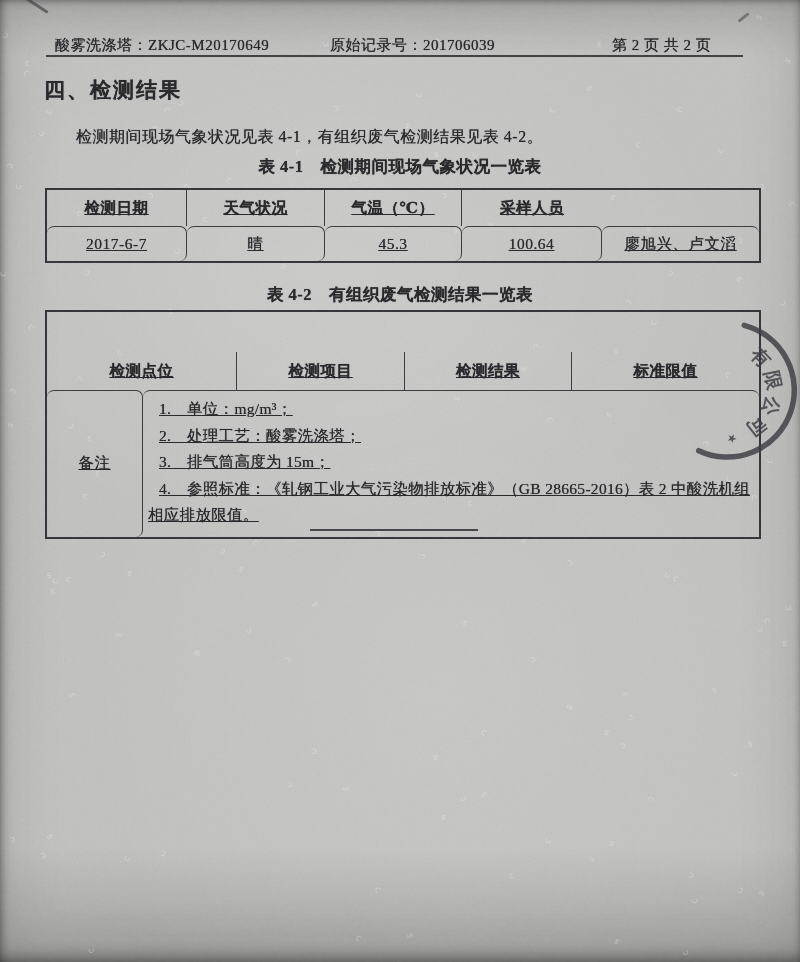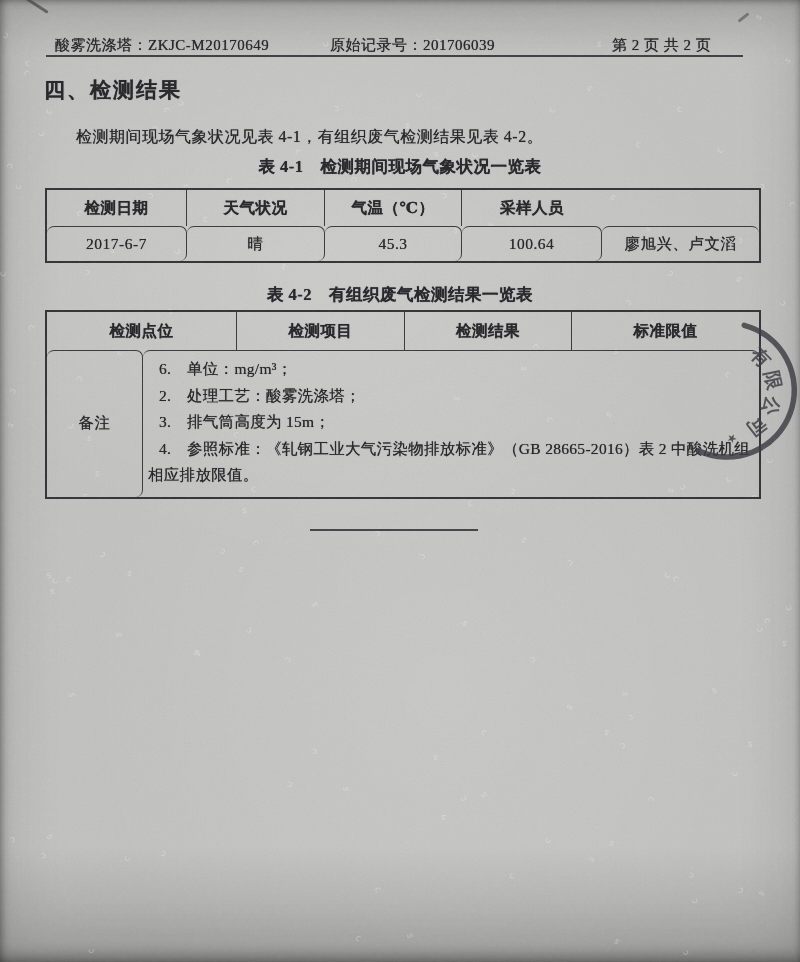--- a/index.html
+++ b/index.html
@@ -18,33 +18,33 @@
       inset 0 -12px 14px -7px rgba(0,0,0,.35);
   }
   .txt{position:absolute;white-space:nowrap;text-shadow:0 0 .7px rgba(40,40,44,.85);}
   
   .hdr{top:36px;font-size:15px;letter-spacing:.5px;}
   .hdr-line{position:absolute;left:46px;top:55px;width:697px;height:2px;background:#2e2e32;opacity:.88;}
   .sec-title{top:76px;left:44px;font-size:21px;font-weight:700;letter-spacing:2px;}
   .intro{top:127px;left:76px;font-size:16px;letter-spacing:.5px;}
   .caption{position:absolute;left:0;width:800px;text-align:center;font-size:16.5px;font-weight:700;letter-spacing:.5px;text-shadow:0 0 .7px rgba(40,40,44,.85);}
   
-  .tbl{position:absolute;left:45px;width:712px;border:2px solid #343438;}
+  .tbl{position:absolute;left:45px;width:712px;border:2px solid #343438;text-decoration:underline;}
   .trow{display:grid;}
   .cell{
     display:flex;align-items:center;justify-content:center;
     border-right:1.5px solid #3a3a3e;font-size:15.5px;letter-spacing:.5px;
     text-shadow:0 0 .7px rgba(40,40,44,.85);overflow:hidden;
   }
   .cell:last-child{border-right:none;}
   .trow + .trow .cell{border-top:1.5px solid #3a3a3e;border-radius:7px;}
   .hcell{font-weight:700;}
   .t1 .trow{grid-template-columns:140px 138px 137px 140px 1fr;}
   .t1 .trow.h{height:36px;} .t1 .trow.d{height:35px;}
-  .t2 .trow.h, .t2 .trow.d{grid-template-columns:190px 168px 167px 1fr;height:38px;}
+  .t2 .trow.h, .t2 .trow.d{grid-template-columns:190px 168px 167px 1fr;height:38px;margin-top:40px;}
   .t2 .trow.r{grid-template-columns:96px 1fr;min-height:126px;}
   .tight{font-size:15px;letter-spacing:0;padding:0 1px;}
   .notes{display:block;text-align:left;padding:5px 8px 8px 5px;}
   .notes p{margin:0;line-height:26.5px;font-size:15.5px;text-indent:11px;white-space:normal;letter-spacing:.3px;}
   .sep-line{position:absolute;left:310px;top:529px;width:168px;height:2px;background:#2e2e32;opacity:.85;}
   
   .stamp{position:absolute;left:655px;top:300px;width:150px;height:200px;opacity:.82;}
   .stamp text{font-family:"Liberation Serif","DejaVu Serif",serif;font-weight:700;fill:#3a3a42;}
   
   .scratch{position:absolute;background:#3b3b3d;border-radius:2px;}
@@ -244,21 +244,21 @@
   <div class="tbl t2" style="top:310px;">
     <div class="trow h">
       <div class="cell hcell">检测点位</div>
       <div class="cell hcell">检测项目</div>
       <div class="cell hcell">检测结果</div>
       <div class="cell hcell">标准限值</div>
     </div>
     <div class="trow r">
       <div class="cell">备注</div>
       <div class="cell notes">
-        <p>6.　单位：mg/m³；</p>
+        <p>1.　单位：mg/m³；</p>
         <p>2.　处理工艺：酸雾洗涤塔；</p>
         <p>3.　排气筒高度为 15m；</p>
         <p>4.　参照标准：《轧钢工业大气污染物排放标准》（GB 28665-2016）表 2 中酸洗机组相应排放限值。</p>
       </div>
     </div>
   </div>
 
   <div class="sep-line"></div>
 
   <svg class="stamp" viewBox="0 0 150 200">

